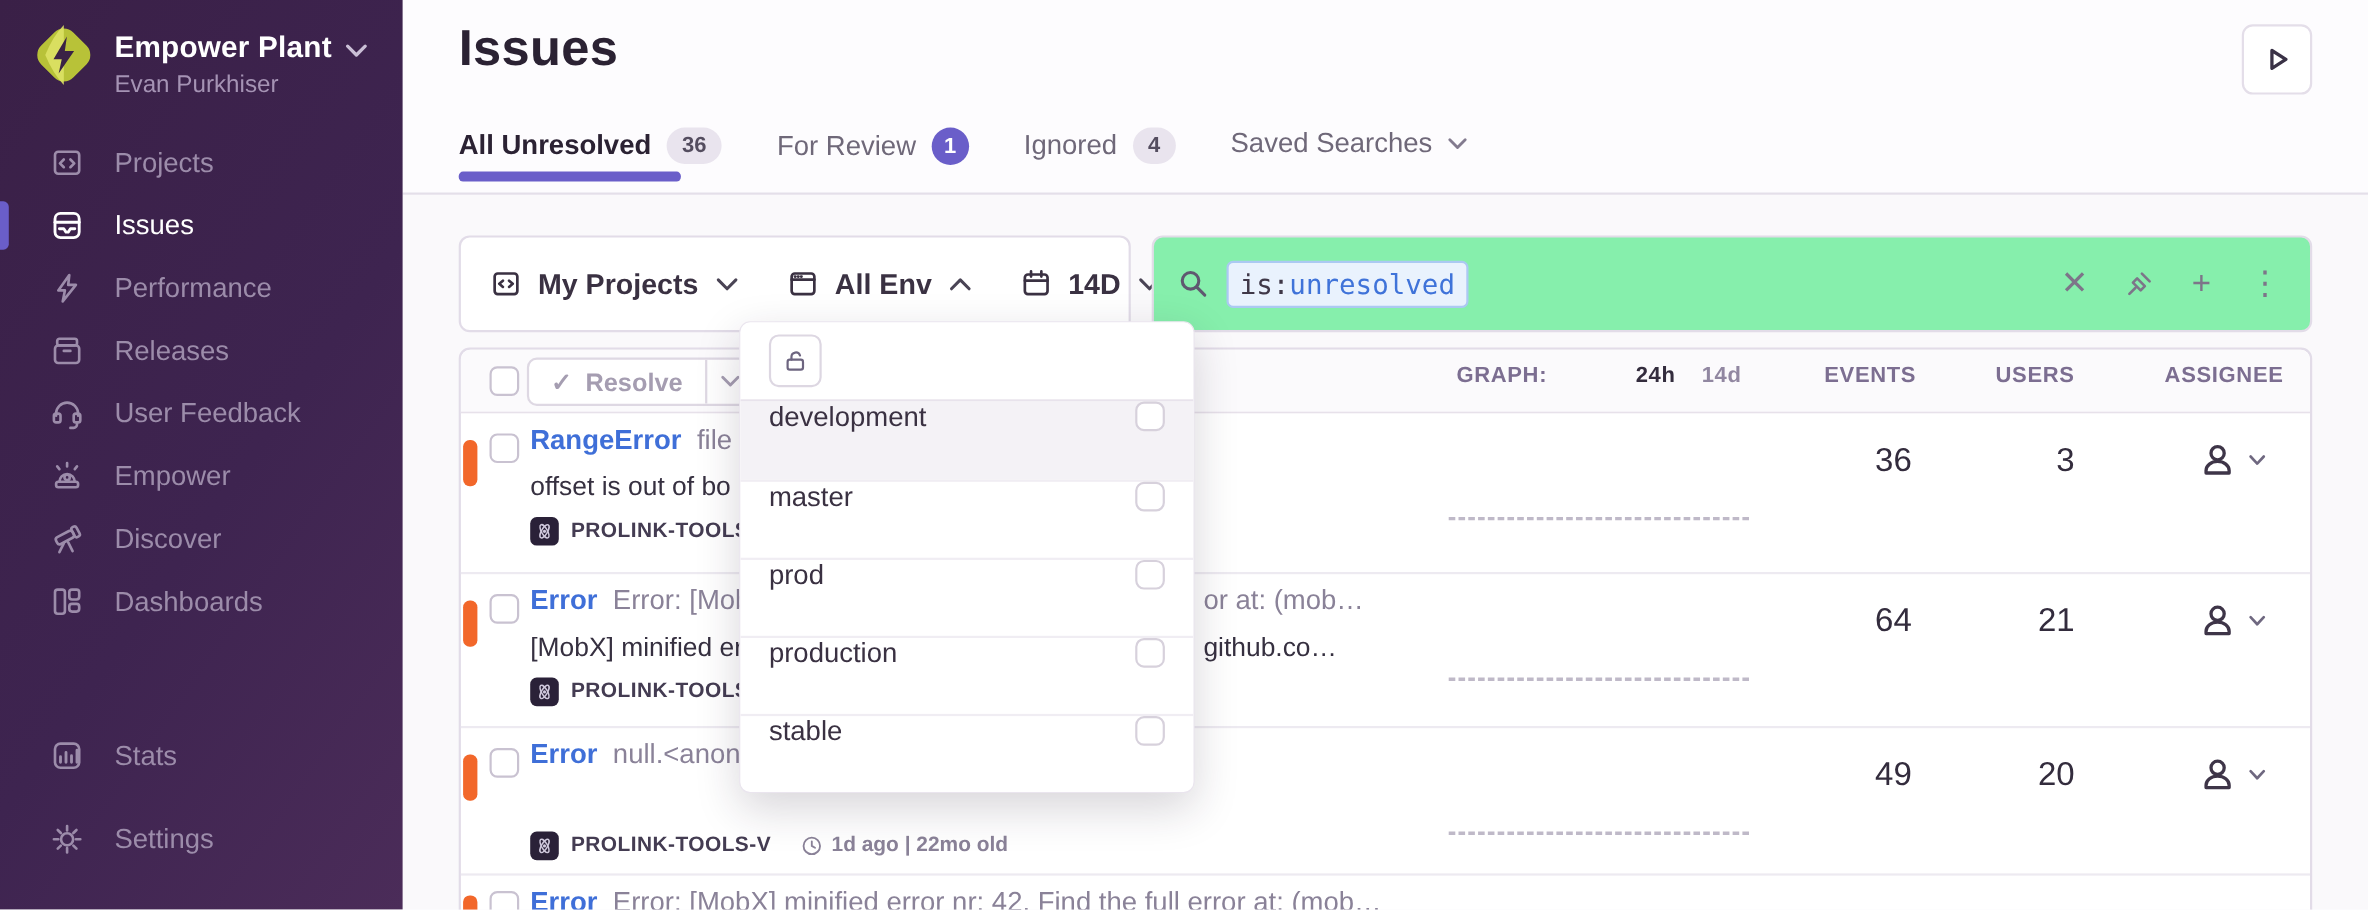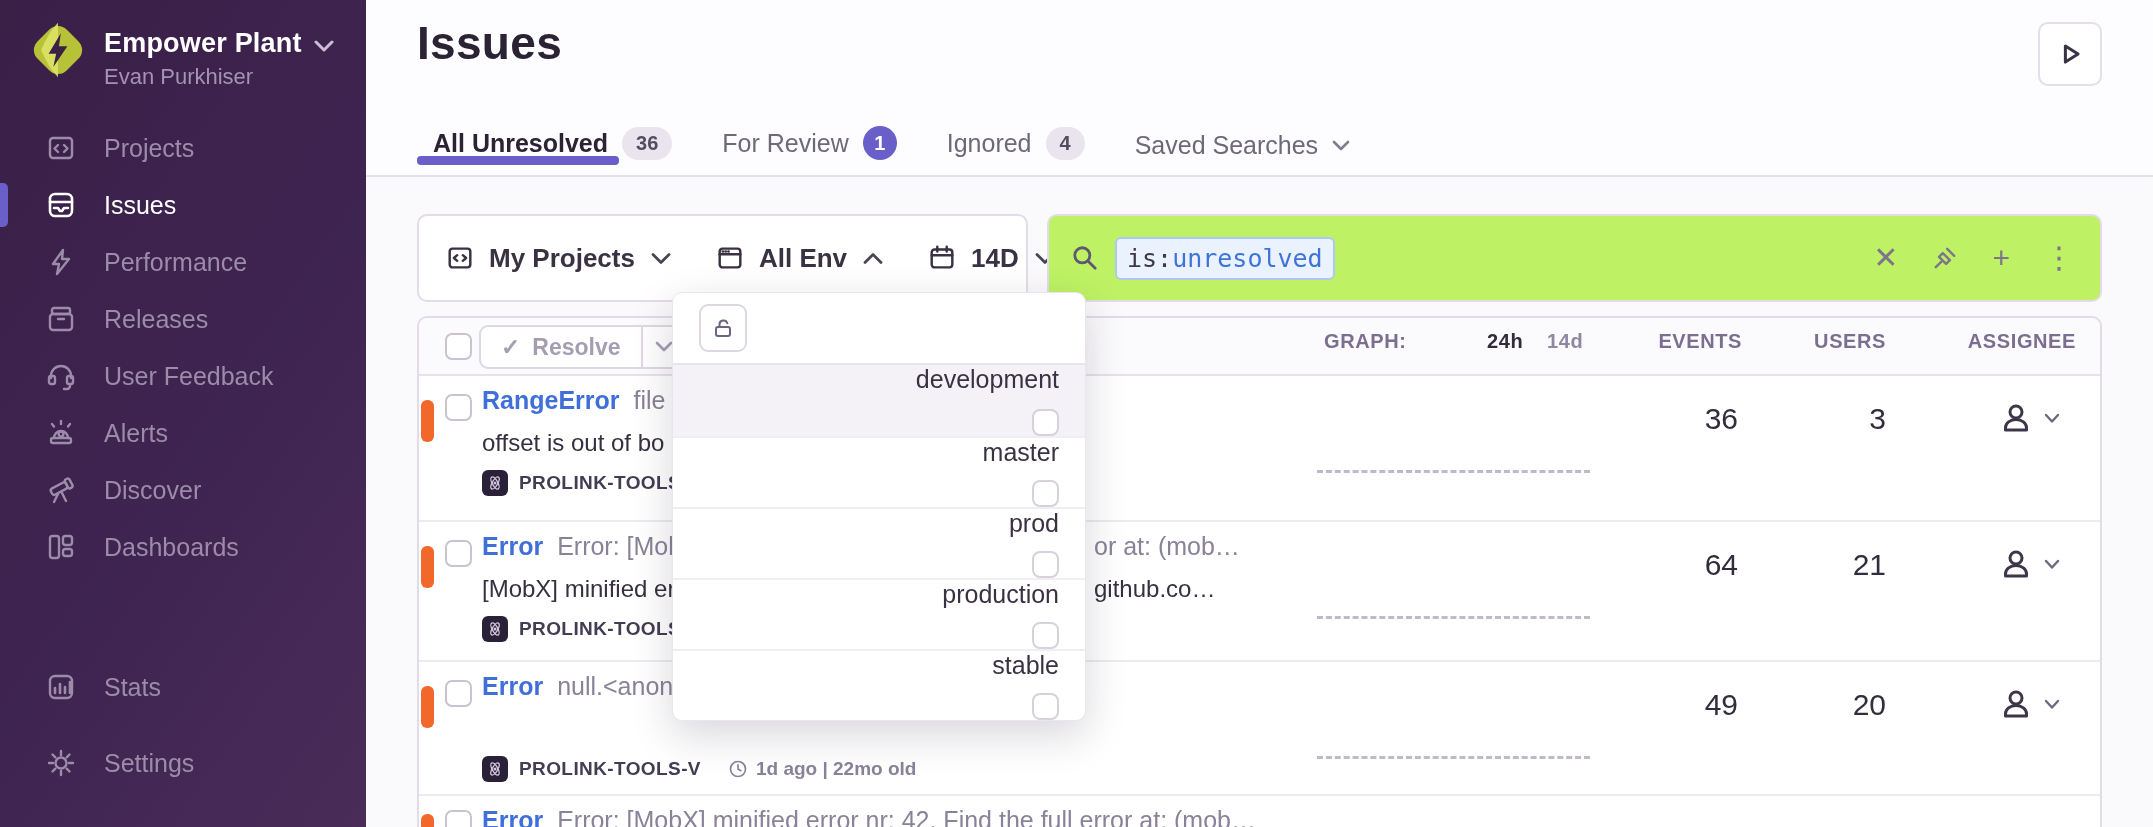--- a/index.html
+++ b/index.html
@@ -19,47 +19,47 @@
   .nav-item .nav-label { position:absolute; left:104px; font-size:25px; }
   .nav-item.active { color:#ffffff; }
   .nav-indicator { position:absolute; left:0; top:183px; width:8px; height:44px; background:#6a5ec9; border-radius:0 5px 5px 0; }
 
   
   .content { position:absolute; left:366px; top:0; right:0; bottom:0; background:#faf9fb; }
   .header-band { position:absolute; left:0; top:0; right:0; height:177px; background:#fdfcfe; border-bottom:2px solid #e4dfe9; }
   .page-title { position:absolute; left:51px; top:16px; font-size:46px; font-weight:800; color:#2b2233; letter-spacing:.3px; }
   .play-btn { position:absolute; right:51px; top:22px; width:64px; height:64px; background:#fff; border:2px solid #e4dee9; border-radius:10px; display:flex; align-items:center; justify-content:center; cursor:pointer; }
 
-  .tabs { position:absolute; left:51px; top:116px; display:flex; align-items:flex-end; gap:50px; height:44px;margin-left:16px; }
+  .tabs { position:absolute; left:51px; top:116px; display:flex; align-items:flex-start; gap:50px; height:44px; }
   .tab { display:flex; align-items:center; gap:14px; font-size:25px; color:#6f6879; cursor:pointer; white-space:nowrap; }
   .tab.active { color:#2b2233; font-weight:600; }
   .tab-badge { background:#e9e4ee; color:#544d5f; font-size:20px; font-weight:600; border-radius:20px; padding:5px 14px; }
   .tab-badge.purple { background:#6a5ec9; color:#fff; border-radius:50%; width:34px; height:34px; padding:0; display:flex; align-items:center; justify-content:center; }
   .tab-underline { position:absolute; left:51px; top:156px; width:202px; height:9px; background:#6a5ec9; border-radius:4px; }
 
   
   .filter-bar { position:absolute; left:51px; top:214px; width:611px; height:88px; background:#fff; border:2px solid #e2dce8; border-radius:10px; display:flex; align-items:center; padding:0 10px 0 26px; z-index:2; }
   .filter-seg { display:flex; align-items:center; gap:14px; font-size:26px; font-weight:700; color:#3a3142; cursor:pointer; padding:0 22px 0 0; white-space:nowrap; }
   .filter-seg + .filter-seg { padding-left:22px; }
   .filter-seg svg.chev { margin-left:2px; }
 
   
-  .search-bar { position:absolute; left:681px; top:214px; width:1055px; height:88px; background:#bef264; border:2px solid #e2dce8; border-radius:10px; display:flex; align-items:center; padding:0 26px 0 22px; z-index:2; }
+  .search-bar { position:absolute; left:681px; top:214px; width:1055px; height:88px; background:#86efac; border:2px solid #e2dce8; border-radius:10px; display:flex; align-items:center; padding:0 26px 0 22px; z-index:2; }
   .search-token { margin-left:16px; display:inline-flex; align-items:center; padding:5px 10px; background:#e9f2fd; border:2px solid #abc9f2; border-radius:6px; font-family:"DejaVu Sans Mono", monospace; font-size:25px; cursor:text; }
   .search-token .tk-key { color:#3f3848; }
   .search-token .tk-val { color:#3f73d9; }
   .search-actions { position:absolute; right:26px; display:flex; align-items:center; gap:34px; color:#7d7589; }
   .search-actions .act { font-size:30px; line-height:1; cursor:pointer; color:#7d7589; }
 
   
   .env-dropdown { position:absolute; left:306px; top:292px; width:414px; background:#fff; border:1px solid #eae5ee; border-radius:10px; box-shadow:0 14px 40px rgba(40,30,50,.18); z-index:50; overflow:hidden; }
   .env-head { height:72px; display:flex; align-items:center; padding:0 14px 0 26px; border-bottom:2px solid #e8e3ec; }
   .env-placeholder { flex:1; font-size:24px; color:#8d84a0; }
   .env-lock-btn { width:48px; height:48px; border:2px solid #ddd7e2; border-radius:9px; display:flex; align-items:center; justify-content:center; cursor:pointer; background:#fff; }
-  .env-option { height:71px; display:flex; align-items:flex-end; padding:0 26px; cursor:pointer;flex-direction:column; }
+  .env-option { height:71px; display:flex; align-items:flex-start; padding:0 26px; cursor:pointer; }
   .env-option + .env-option { border-top:2px solid #f0edf3; }
   .env-option.hovered { background:#f4f2f6; }
   .env-option .opt-label { flex:1; font-size:25px; color:#3a3142; }
   .opt-cb { width:27px; height:27px; border:2px solid #d7d1dc; border-radius:8px; background:#fff; }
 
   
   .card { position:absolute; left:51px; top:316px; width:1685px; height:560px; background:#fff; border:2px solid #e2dce8; border-radius:10px 10px 0 0; z-index:1; }
   .card-head { position:absolute; left:0; top:0; right:0; height:58px; background:#fbfafc; border-bottom:2px solid #e7e1ea; border-radius:9px 9px 0 0; }
   .cb { width:27px; height:27px; background:#fff; border:2px solid #c9c2d1; border-radius:7px; cursor:pointer; }
   .head-cb { position:absolute; left:26px; top:15px; }
@@ -166,21 +166,21 @@
 
     <div class="nav-item" style="top:405px">
       <span class="nav-icon">
         <svg width="32" height="32" viewBox="0 0 32 32" fill="none" stroke="currentColor" stroke-width="2.4" stroke-linecap="round" stroke-linejoin="round">
             <path d="M9 21a7 7 0 0 1 14 0"></path>
             <rect x="6" y="21" width="20" height="5" rx="2"></rect>
             <path d="M16 4v3 M7 7l2 2.5 M25 7l-2 2.5"></path>
             <circle cx="16" cy="17" r="2.4"></circle>
           </svg>
       </span>
-      <span class="nav-label">Alerts</span>
+      <span class="nav-label">Empower</span>
     </div>
 
     <div class="nav-item" style="top:462px">
       <span class="nav-icon">
         <svg width="32" height="32" viewBox="0 0 32 32" fill="none" stroke="currentColor" stroke-width="2.4" stroke-linecap="round" stroke-linejoin="round">
             <g transform="rotate(-28 16 13)">
               <rect x="5" y="10" width="17" height="7" rx="2.5"></rect>
               <rect x="22" y="8.5" width="5" height="10" rx="2"></rect>
             </g>
             <path d="M13 20l-4 8 M17 19l4 8"></path>

